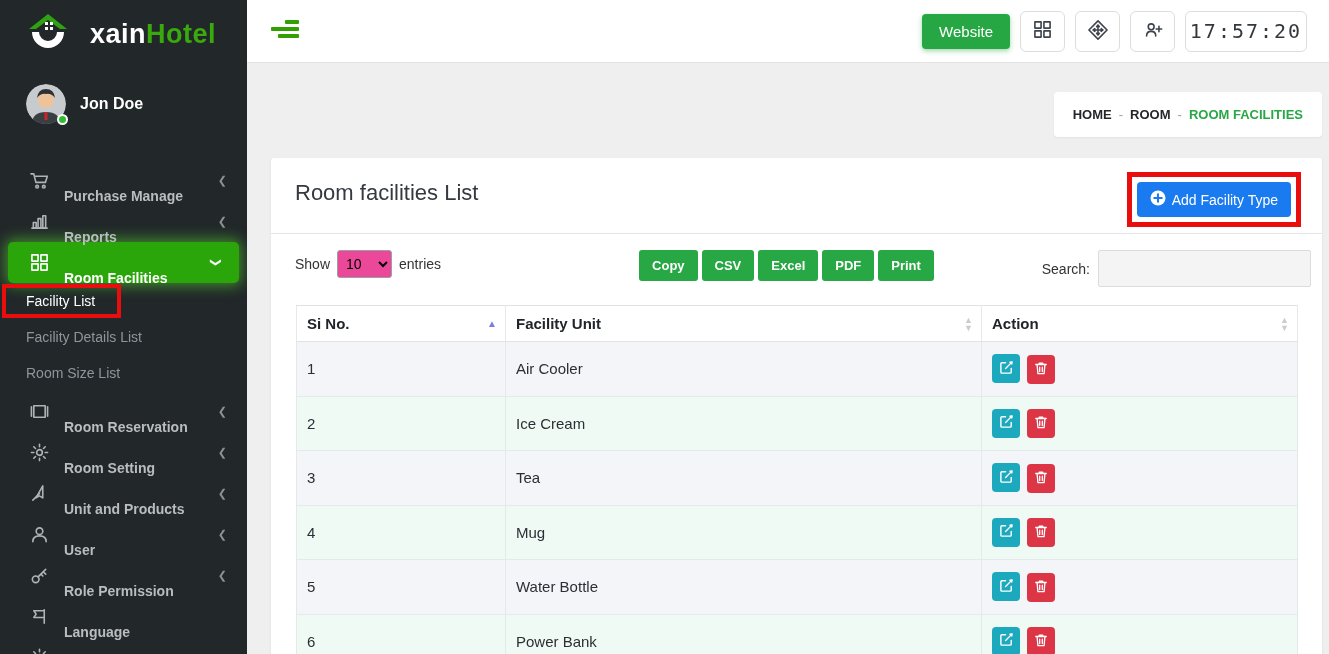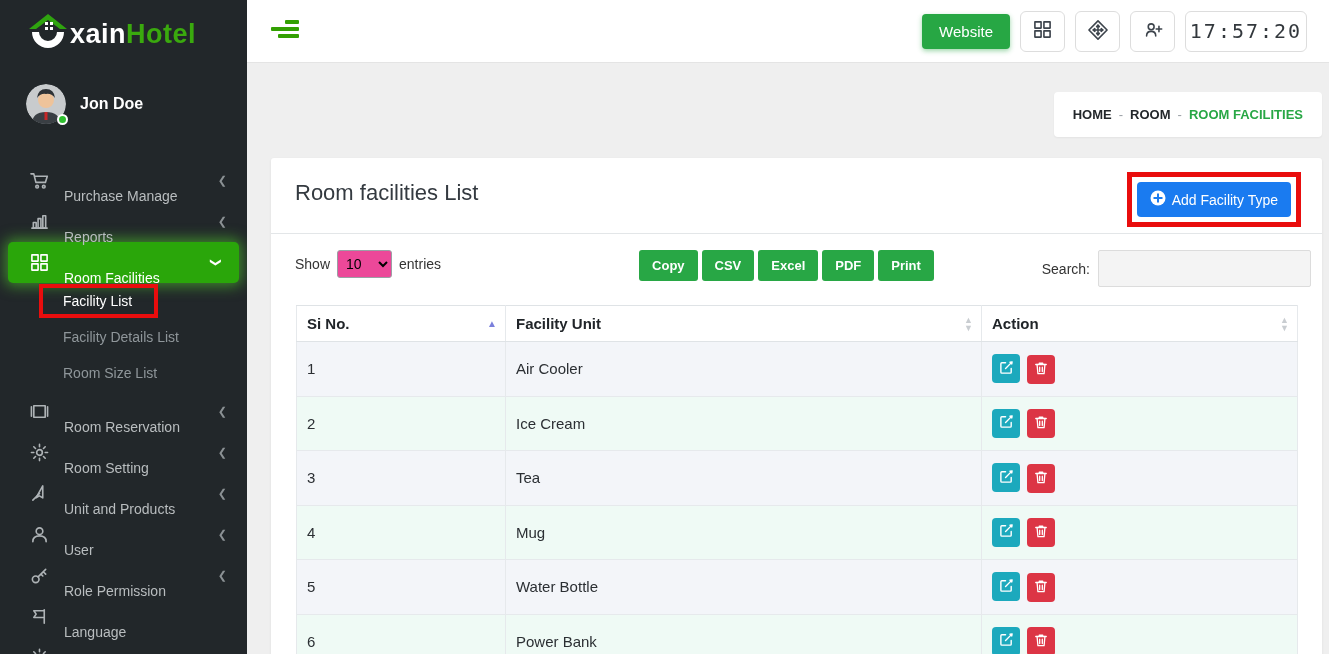--- a/index.html
+++ b/index.html
@@ -2,37 +2,37 @@
 <html><head>
 <meta charset="utf-8">
 <style>
   * { margin:0; padding:0; box-sizing:border-box; }
   html,body { width:1329px; height:654px; overflow:hidden; }
   body { font-family:"Liberation Sans","DejaVu Sans",sans-serif; background:#efefef; }
   .app { display:flex; width:100%; height:100%; }
 
   
   .sidebar { width:247px; min-width:247px; height:100%; background:#22272a; color:#b9bdbf; overflow:hidden; }
-  .logo { display:flex; align-items:center; gap:0; padding:12px 0 10px 26px; cursor:pointer; }
+  .logo { display:flex; align-items:center; gap:20px; padding:12px 0 10px 26px; cursor:pointer; }
   .brand { font-size:27px; font-weight:700; color:#ffffff; letter-spacing:.5px; }
   .brand .green { color:#3aa90e; }
   .user { display:flex; align-items:center; gap:14px; padding:18px 0 14px 26px; }
   .avatar-wrap { position:relative; width:40px; height:40px; }
   .status-dot { position:absolute; right:-2px; bottom:-1px; width:11px; height:11px; background:#2fbf2f; border:2px solid #fff; border-radius:50%; }
   .user-name { font-size:16px; font-weight:700; color:#ffffff; }
 
   nav { margin-top:22px; }
   .nav-item { display:flex; align-items:center; height:41px; padding:0 20px 0 28px; cursor:pointer; }
   .nav-item .icn { width:22px; display:flex; justify-content:center; margin-right:14px; color:#aeb3b6; }
-  .nav-item .lbl { font-size:14px; font-weight:400; color:#b9bdbf;margin-top:31px; }
+  .nav-item .lbl { font-size:14px; font-weight:700; color:#b9bdbf;margin-top:31px; }
   .nav-item .chev { margin-left:auto; font-size:11px; color:#8b9194; }
   .chev.down { display:inline-block; transform:rotate(-90deg); }
   .nav-item.active { background:#2aa60a; margin:0 8px; padding-left:20px; border-radius:5px; box-shadow:0 0 14px 3px rgba(85,220,45,.55); }
   .nav-item.active .lbl, .nav-item.active .icn, .nav-item.active .chev { color:#ffffff; }
-  .sub-item { display:flex; align-items:center; height:36px; padding-left:63px; font-size:14px; color:#8f969a; cursor:pointer; }
+  .sub-item { display:flex; align-items:center; height:36px; padding-left:26px; font-size:14px; color:#8f969a; cursor:pointer; }
   .sub-item .ann { display:inline-block; border:4px solid #e90d0d; padding:5px 22px 5px 20px; margin-left:-24px; }
   .sub-item.active { color:#ffffff; }
 
   
   .main { flex:1; display:flex; flex-direction:column; height:100%;border-radius:14px; }
   .topbar { height:63px; min-height:63px; background:#ffffff; display:flex; align-items:center; padding:0 22px 0 24px; border-bottom:1px solid #e4e4e4; }
   .hamburger { width:30px; height:22px; cursor:pointer; }
   .hamburger div { height:4px; background:#33a002; border-radius:1px; }
   .hamburger .b1 { width:14px; margin-left:14px; }
   .hamburger .b2 { width:28px; margin-top:3px; }

